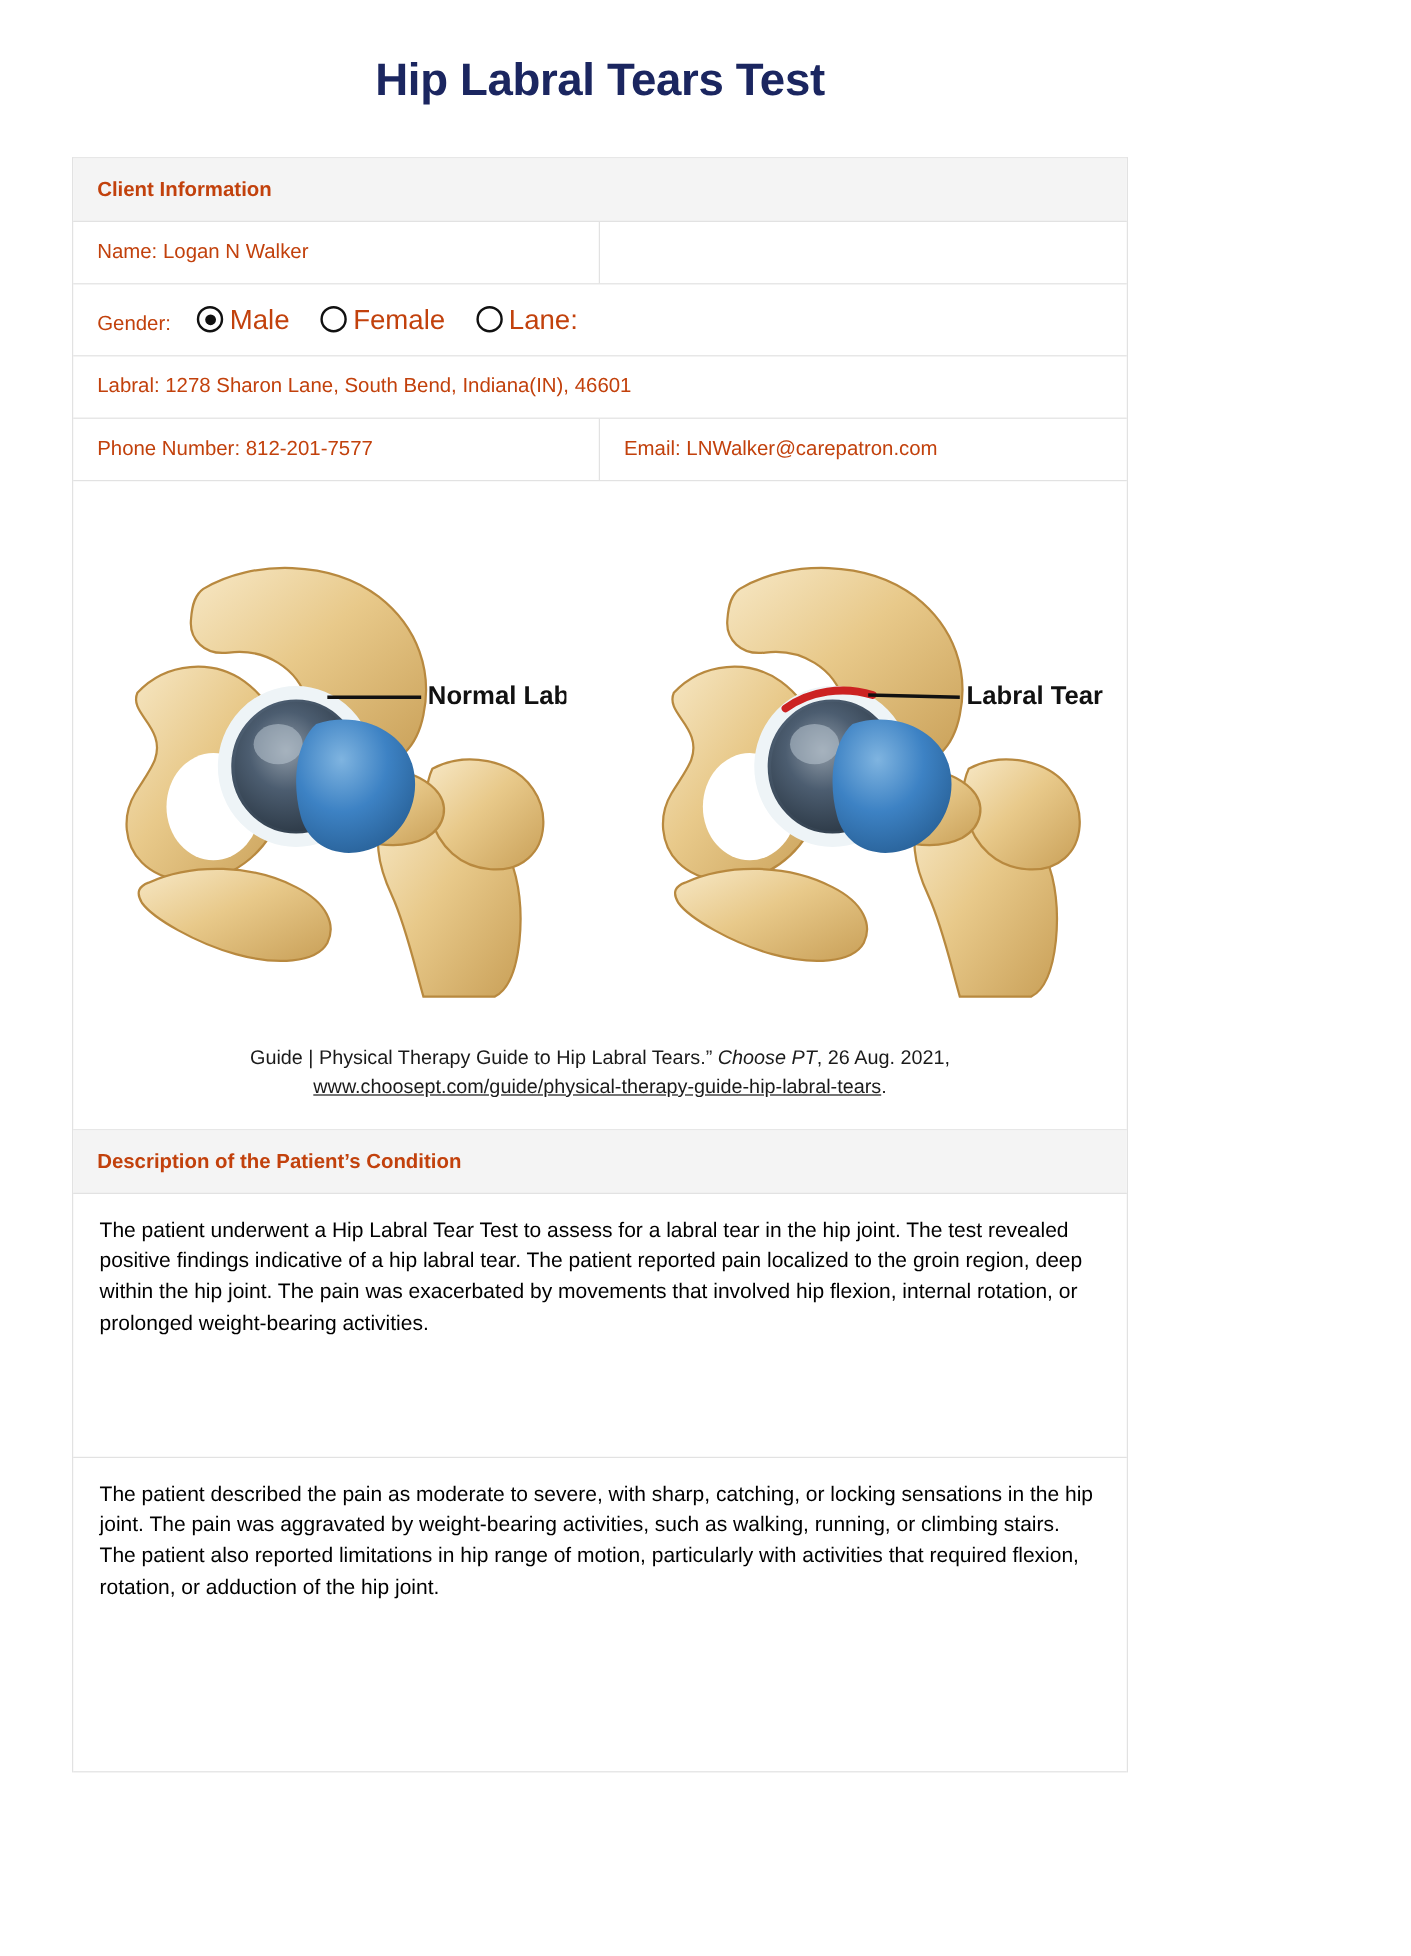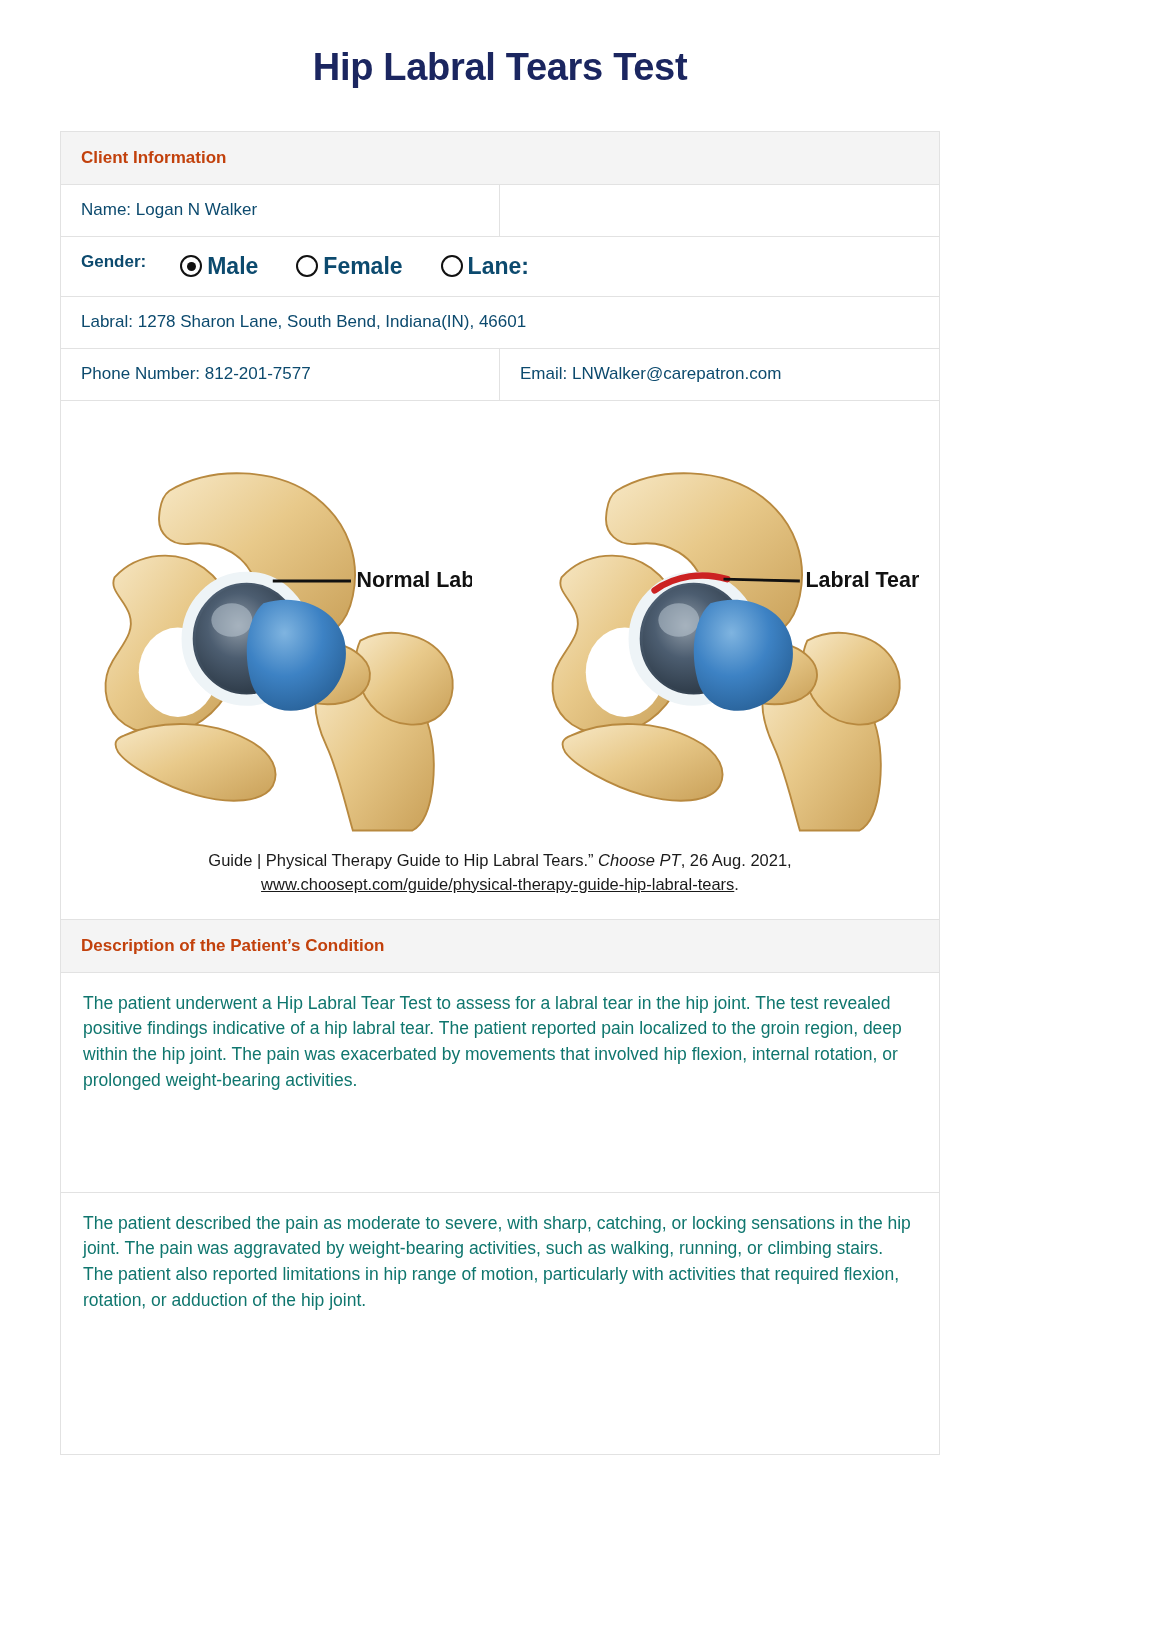--- a/index.html
+++ b/index.html
@@ -36,36 +36,35 @@
     color: #c2410c;
   }
 
   .row {
     display: flex;
     border-bottom: 1px solid #e2e2e2;
   }
   .cell {
     padding: 14px 20px;
     font-size: 17px;
-    color: #0c4a6e;
+    color: #c2410c;
     flex: 1 1 0;
     min-height: 24px;
     line-height: 1.35;
   }
   .cell.half { flex: 0 0 50%; max-width: 50%; }
   .cell.divider { border-right: 1px solid #e2e2e2; }
   .cell.full { flex: 1 1 100%; }
 
   .gender-row { align-items: center; }
   .gender-wrap {
     display: flex;
-    align-items: flex-start;
-    gap: 12px;
+    align-items: flex-end;
+    gap: 0;
     font-size: 17px;
-    font-weight: bold;
   }
   .gender-label { margin-right: 22px; }
   .radio-group {
     display: inline-flex;
     align-items: center;
     margin-right: 26px;
   }
   .radio {
     width: 22px; height: 22px;
     border: 2px solid #111;
@@ -96,31 +95,31 @@
     padding-top: 6px;
   }
   .figure { width: 420px; height: 420px; position: relative; }
   .figure svg { display: block; width: 100%; height: 100%; }
 
   .caption {
     text-align: center;
     font-size: 16.5px;
     line-height: 1.45;
     color: #1a1a1a;
-    margin-top: 4px;
+    margin-top: 26px;
     padding-bottom: 8px;
   }
   .caption .ital { font-style: italic; }
   .caption .url { text-decoration: underline; }
 
   .body-cell {
     padding: 18px 22px 20px 22px;
     font-size: 17.5px;
     line-height: 1.47;
-    color: #0f766e;
+    color: #000000;
     border-bottom: 1px solid #e2e2e2;
   }
   .body-cell.tall-1 { min-height: 220px; }
   .body-cell.tall-2 { min-height: 262px; }
 </style>
 </head>
 <body>
 
 <div class="page">
 

